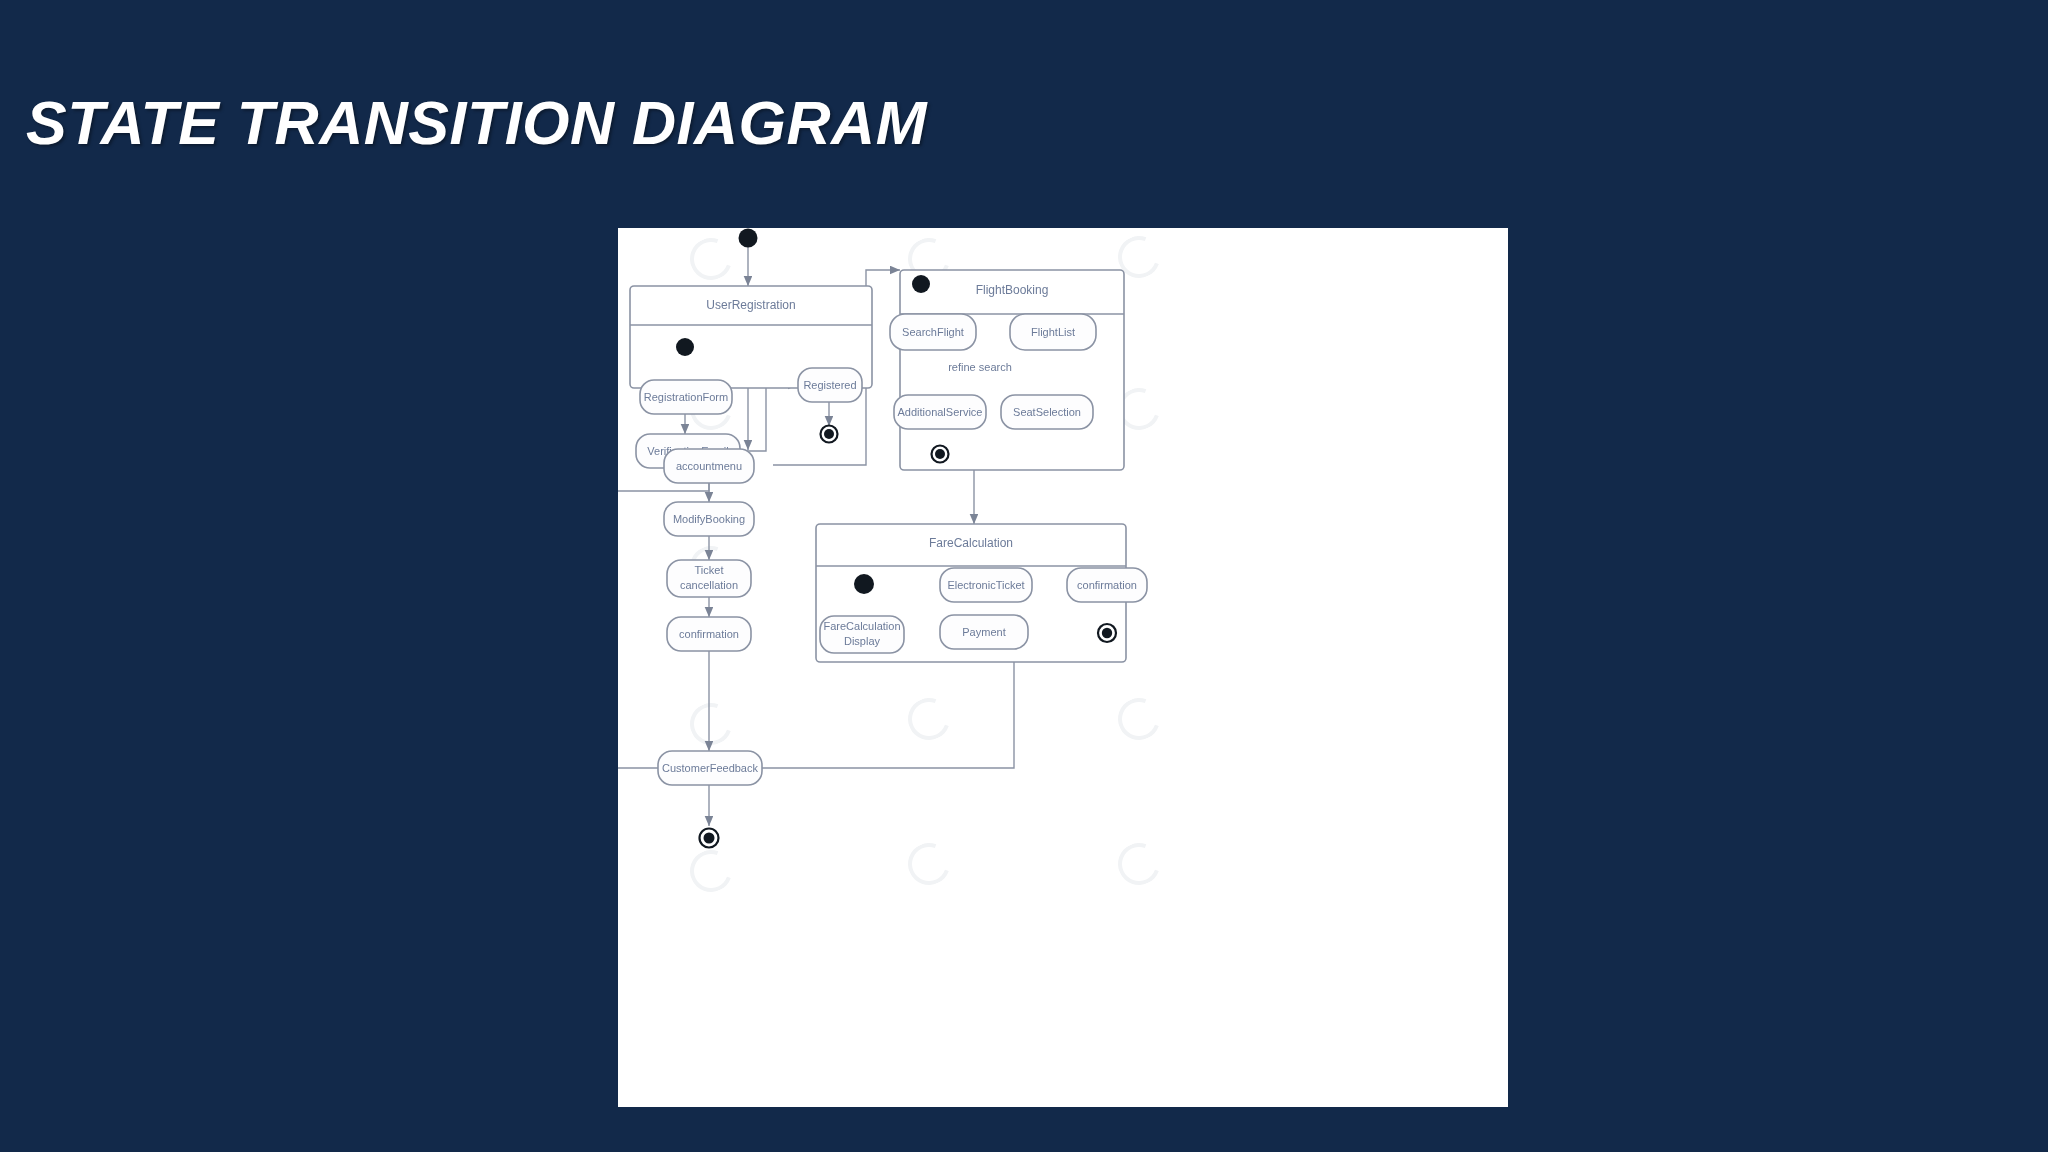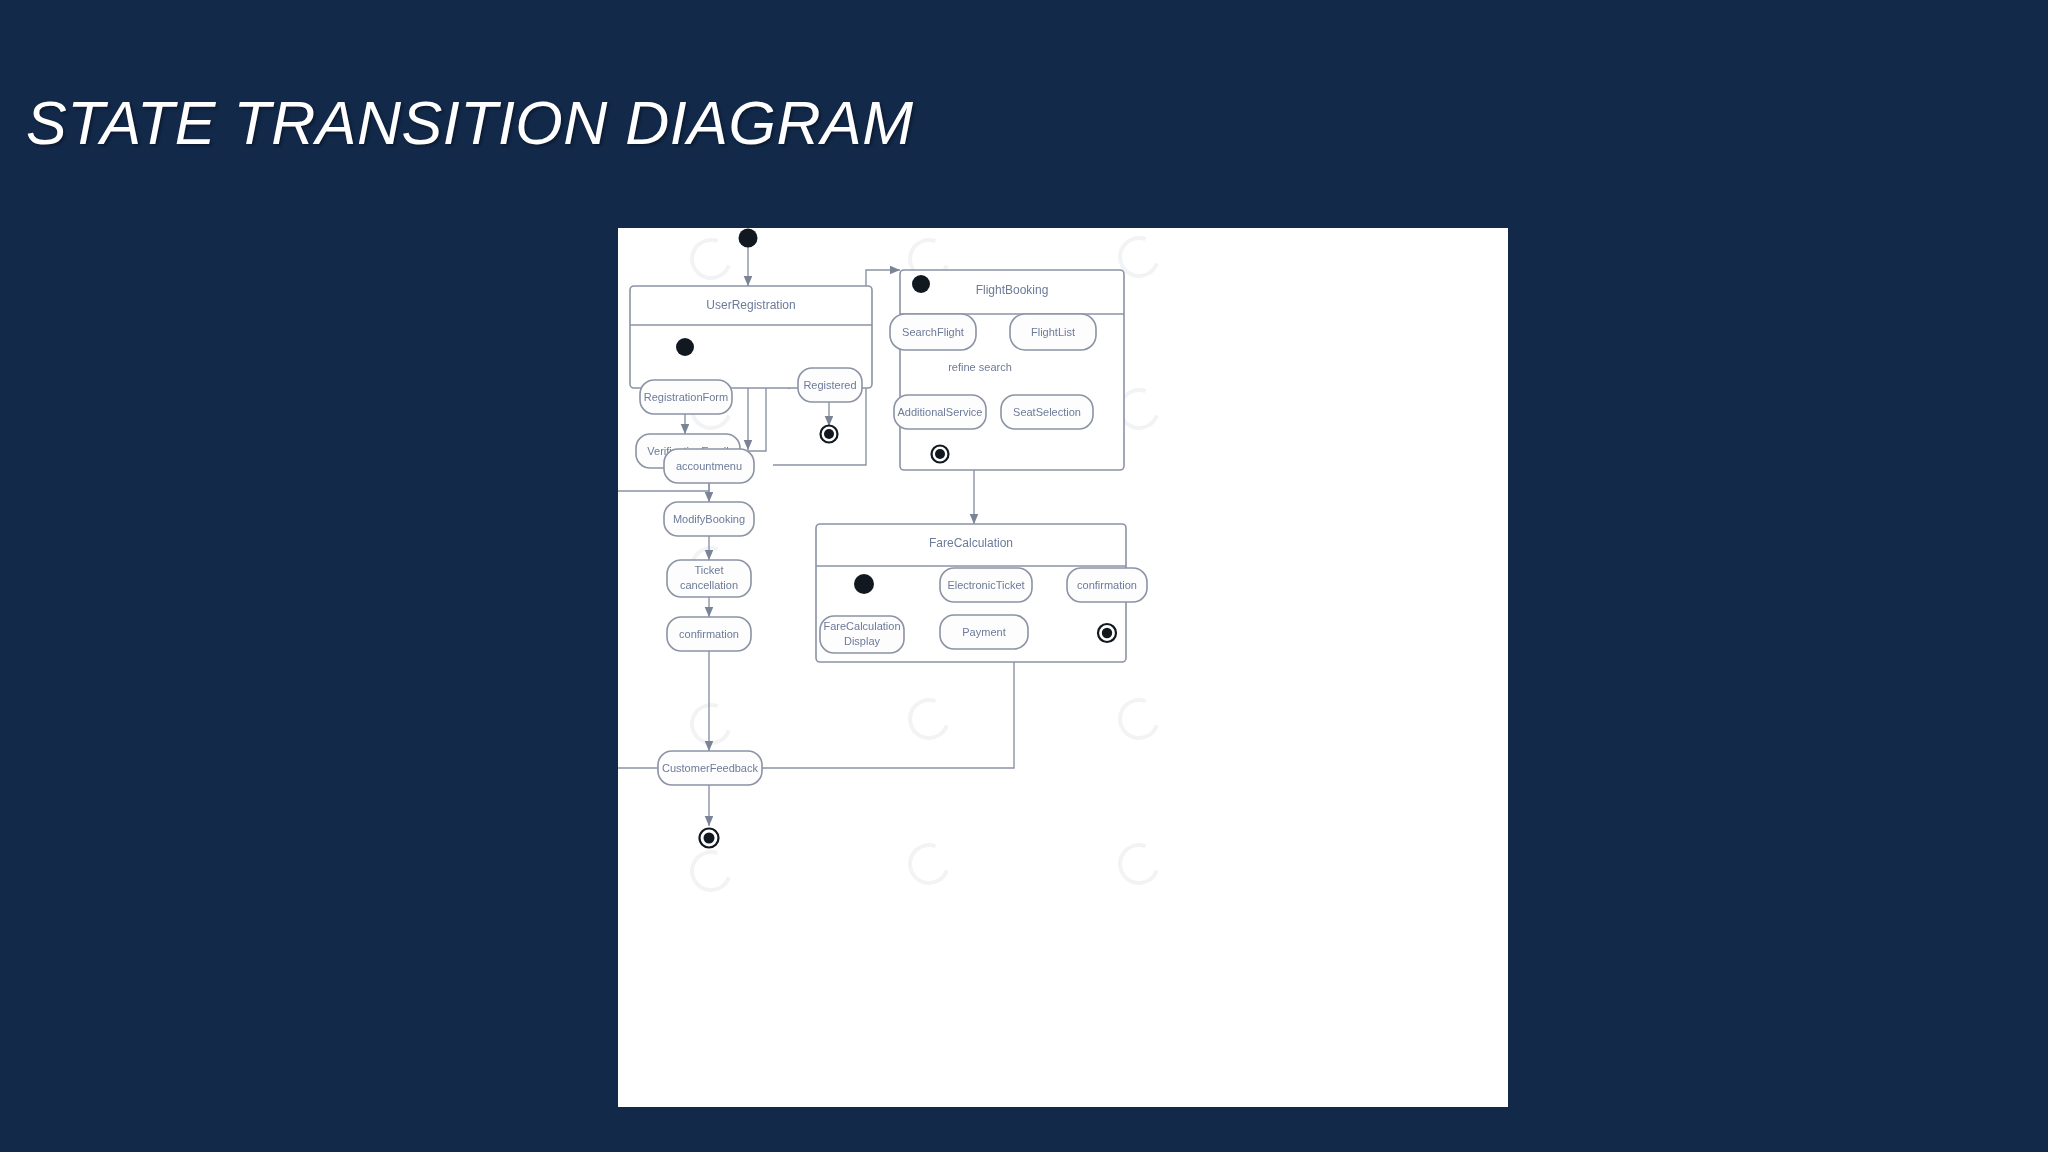--- a/index.html
+++ b/index.html
@@ -19,21 +19,21 @@
     position: absolute;
     inset: 0;
     background: #12294a;
   }
   #slide-title {
     position: absolute;
     left: 26px;
     top: 88px;
     font-size: 61px;
     font-style: italic;
-    font-weight: 400;
+    font-weight: 700;
     letter-spacing: 0.5px;
     color: #ffffff;
     white-space: nowrap;
     text-shadow: 2px 2px 3px rgba(0,0,0,0.35);
   }
   #canvas {
     position: absolute;
     left: 618px;
     top: 228px;
     width: 890px;

